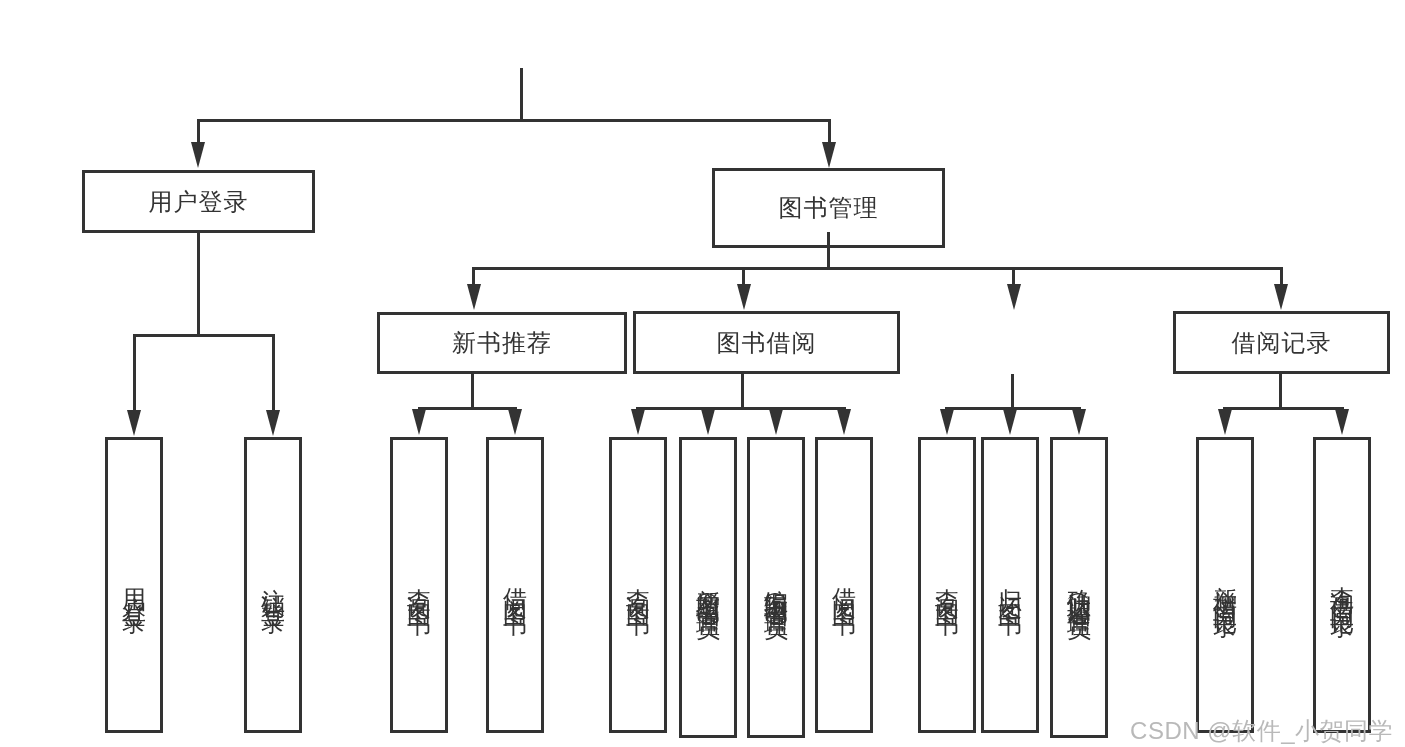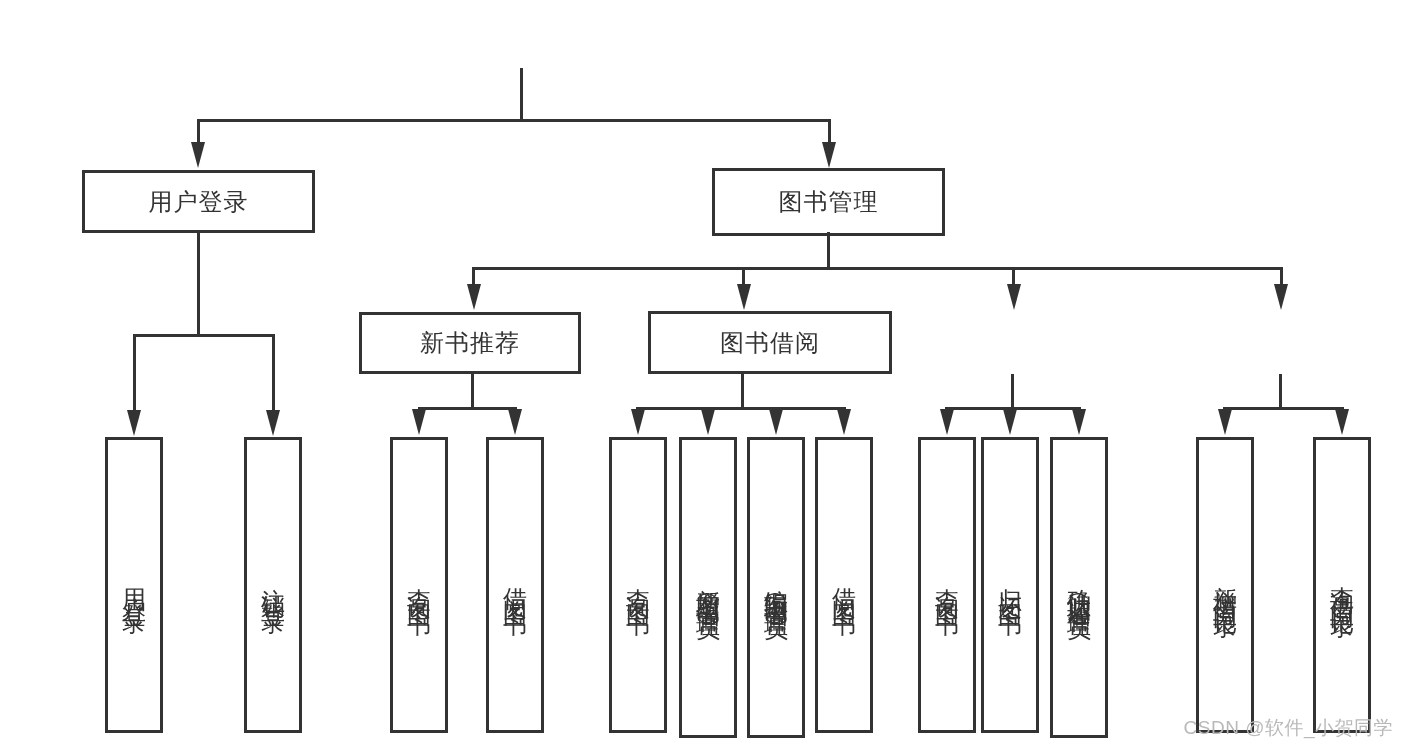--- a/index.html
+++ b/index.html
@@ -44,62 +44,63 @@
   .hline{position:absolute;height:3px;background:var(--line);}
   .arrow{
     position:absolute;width:0;height:0;
     border-left:7px solid transparent;
     border-right:7px solid transparent;
     border-top:26px solid var(--line);
   }
   .watermark{
     position:absolute;
     top:715px;right:12px;
-    font-size:19px;
+    font-size:24px;
     color:var(--wm);
     letter-spacing:0.5px;
     white-space:nowrap;
   }
 </style>
 </head>
 <body>
 
 <div id="canvas">
 
 
   <div class="vline" style="left:520px;top:68px;height:53px"></div>
   <div class="hline" style="left:197px;top:119px;width:634px"></div>
   <div class="vline" style="left:197px;top:119px;height:26px"></div>
   <div class="arrow" style="left:191px;top:142px"></div>
   <div class="vline" style="left:828px;top:119px;height:26px"></div>
   <div class="arrow" style="left:822px;top:142px"></div>
 
   <div class="node" style="left:82px;top:170px;width:233px;height:63px">用户登录</div>
-  <div class="node" style="left:712px;top:168px;width:233px;height:68px">图书管理</div>
+  <div class="node" style="left:712px;top:168px;width:233px;height:80px">图书管理</div>
 
   <div class="vline" style="left:197px;top:233px;height:104px"></div>
   <div class="hline" style="left:133px;top:334px;width:141px"></div>
   <div class="vline" style="left:133px;top:334px;height:76px"></div>
   <div class="arrow" style="left:127px;top:410px"></div>
   <div class="vline" style="left:272px;top:334px;height:76px"></div>
   <div class="arrow" style="left:266px;top:410px"></div>
 
   <div class="vline" style="left:827px;top:232px;height:38px"></div>
   <div class="hline" style="left:472px;top:267px;width:811px"></div>
   <div class="vline" style="left:472px;top:267px;height:18px"></div>
   <div class="arrow" style="left:467px;top:284px"></div>
   <div class="vline" style="left:742px;top:267px;height:18px"></div>
   <div class="arrow" style="left:737px;top:284px"></div>
   <div class="vline" style="left:1012px;top:267px;height:18px"></div>
   <div class="arrow" style="left:1007px;top:284px"></div>
   <div class="vline" style="left:1280px;top:267px;height:18px"></div>
   <div class="arrow" style="left:1274px;top:284px"></div>
 
-  <div class="node" style="left:359px;top:312px;width:222px;height:62px">新书推荐</div>
-  <div class="node" style="left:648px;top:311px;width:244px;height:63px">图书借阅</div>
+  <div class="node" style="left:377px;top:312px;width:250px;height:62px">新书推荐</div>
+  <div class="node" style="left:633px;top:311px;width:267px;height:63px">图书借阅</div>
+  <div class="node" style="left:1173px;top:311px;width:217px;height:63px">借阅记录</div>
 
   <div class="vline" style="left:471px;top:374px;height:35px"></div>
   <div class="hline" style="left:418px;top:407px;width:99px"></div>
   <div class="arrow" style="left:412px;top:409px"></div>
   <div class="arrow" style="left:508px;top:409px"></div>
 
   <div class="vline" style="left:741px;top:374px;height:35px"></div>
   <div class="hline" style="left:636px;top:407px;width:210px"></div>
   <div class="arrow" style="left:631px;top:409px"></div>
   <div class="arrow" style="left:701px;top:409px"></div>

